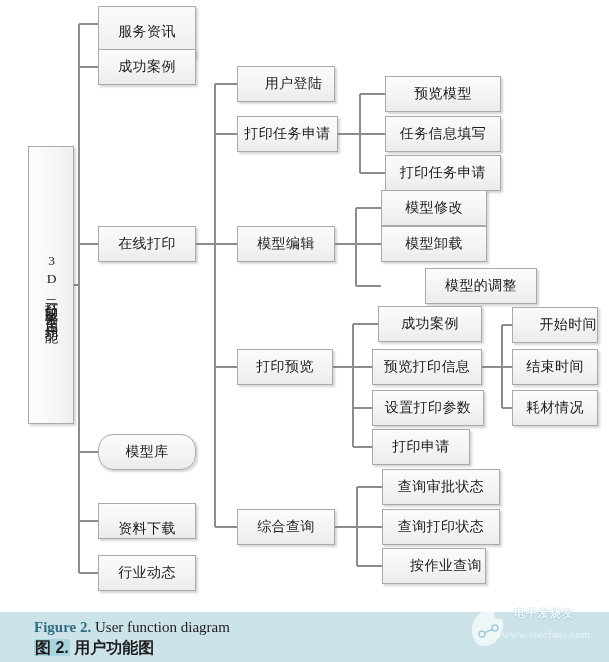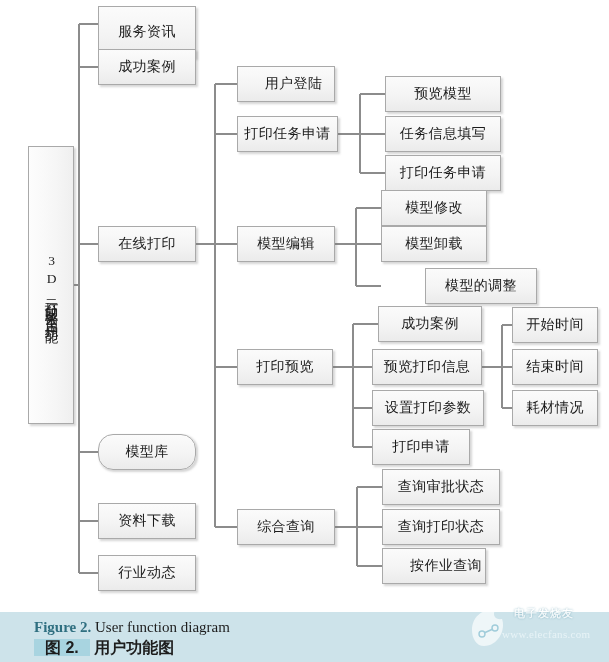--- a/index.html
+++ b/index.html
@@ -76,21 +76,21 @@
   .cap-line2 {
     font-size: 16px;
     color: #1d1d1d;
     font-family: "Liberation Sans", "DejaVu Sans", sans-serif;
     font-weight: 600;
   }
   .cap-line2 .fig {
     font-weight: bold;
     color: #1d1d1d;
     background: #a8d4e0;
-    padding: 0 11px;
+    padding: 0 1px;
   }
   .watermark {
     position: absolute;
     left: 462px;
     top: 600px;
     width: 145px;
     height: 58px;
     opacity: 0.72;
     pointer-events: none;
   }
@@ -184,21 +184,21 @@
   </div>
   <div class="node" style="left:98px; top:49px; width:98px; height:36px;text-align:center;">
     <span>成功案例</span>
   </div>
   <div class="node" style="left:98px; top:226px; width:98px; height:36px;">
     <span>在线打印</span>
   </div>
   <div class="node" style="left:98px; top:434px; width:98px; height:36px;border-radius:15px;">
     <span>模型库</span>
   </div>
-  <div class="node" style="left:98px; top:503px; width:98px; height:36px;">
+  <div class="node" style="left:98px; top:503px; width:98px; height:36px;align-items:flex-end;">
     <span>资料下载</span>
   </div>
   <div class="node" style="left:98px; top:555px; width:98px; height:36px;">
     <span>行业动态</span>
   </div>
 
   <div class="node" style="left:237px; top:66px; width:98px; height:36px;padding-left:15px;">
     <span>用户登陆</span>
   </div>
   <div class="node" style="left:237px; top:116px; width:101px; height:36px;">
@@ -250,21 +250,21 @@
   <div class="node" style="left:382px; top:469px; width:118px; height:36px;">
     <span>查询审批状态</span>
   </div>
   <div class="node" style="left:382px; top:509px; width:118px; height:36px;">
     <span>查询打印状态</span>
   </div>
   <div class="node" style="left:382px; top:548px; width:104px; height:36px;padding-left:24px;">
     <span>按作业查询</span>
   </div>
 
-  <div class="node" style="left:512px; top:307px; width:86px; height:36px;">
+  <div class="node" style="left:512px; top:307px; width:86px; height:36px;justify-content:flex-end;">
     <span>开始时间</span>
   </div>
   <div class="node" style="left:512px; top:390px; width:86px; height:36px;">
     <span>耗材情况</span>
   </div>
   <div class="node" style="left:512px; top:349px; width:86px; height:36px;">
     <span>结束时间</span>
   </div>
 
   <div class="caption-bar"></div>

